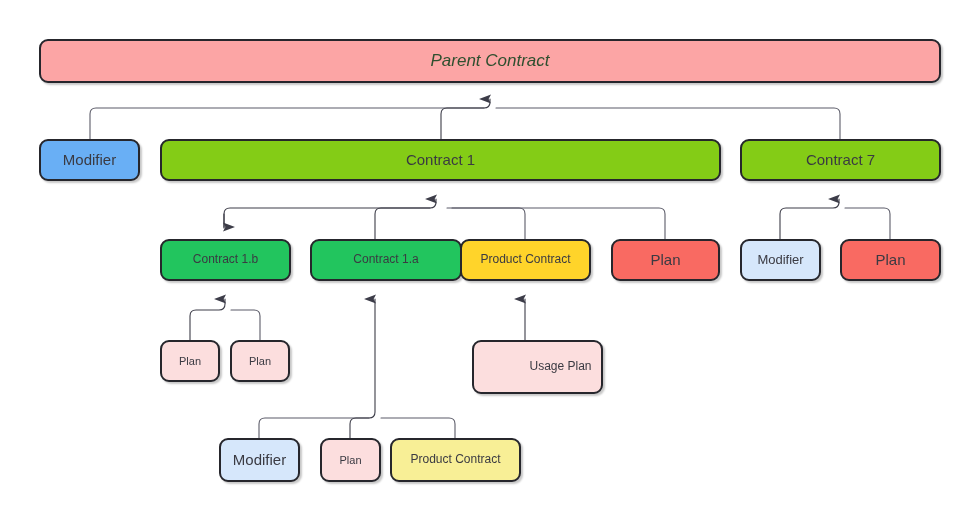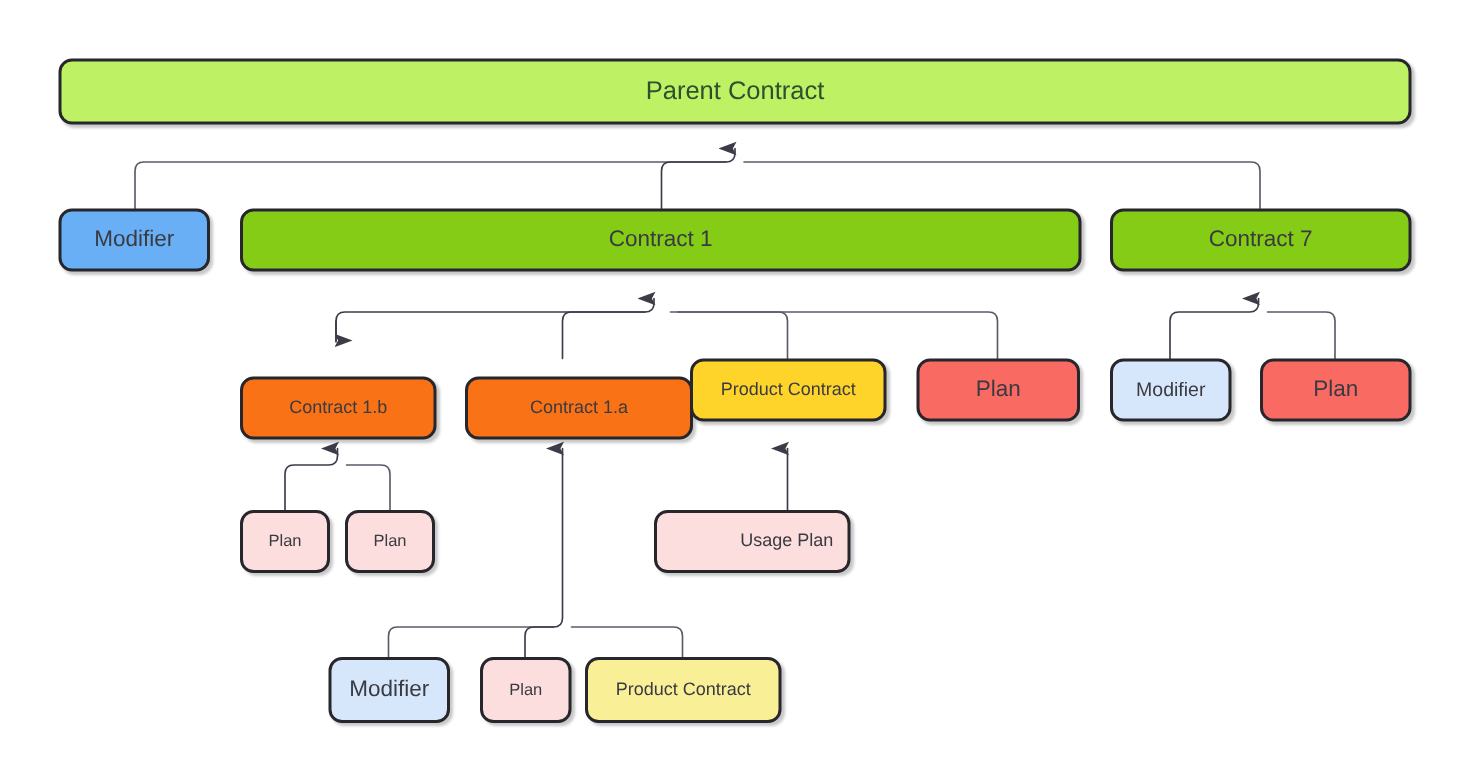--- a/index.html
+++ b/index.html
@@ -31,23 +31,23 @@
     border-radius: 9px;
     display: flex;
     align-items: center;
     justify-content: center;
     color: #3a3a42;
     text-align: center;
     line-height: 1.15;
     box-shadow: 2px 2px 2px rgba(0,0,0,0.22);
     white-space: nowrap;
   }
-  .n-parent      { background: #bef264; color: #2f4f2f; }
+  .n-parent      { background: #fca5a5; color: #2f4f2f; font-style: italic; }
   .n-contract    { background: #84cc16; }
-  .n-subcontract { background: #f97316; margin-top: 12px; }
+  .n-subcontract { background: #22c55e; }
   .n-modifier-hi { background: #69aff5; }
   .n-modifier-lo { background: #d6e7fb; }
   .n-product-hi  { background: #ffd42a; }
   .n-product-lo  { background: #f8ef96; }
   .n-plan-hi     { background: #f96a62; }
   .n-plan-lo     { background: #fcdede; }
 </style>
 </head>
 <body>
 
@@ -161,21 +161,21 @@
   </div>
 
   <div class="node n-plan-lo" style="left:160px;top:340px;width:60px;height:42px;font-size:11px;">
     <span>Plan</span>
   </div>
 
   <div class="node n-plan-lo" style="left:230px;top:340px;width:60px;height:42px;font-size:11px;">
     <span>Plan</span>
   </div>
 
-  <div class="node n-plan-lo" style="left:436px;top:340px;width:131px;height:42px;font-size:12px;padding-left:46px;">
+  <div class="node n-plan-lo" style="left:472px;top:340px;width:131px;height:54px;font-size:12px;padding-left:46px;">
     <span>Usage Plan</span>
   </div>
 
   <div class="node n-modifier-lo" style="left:219px;top:438px;width:81px;height:44px;font-size:15px;">
     <span>Modifier</span>
   </div>
 
   <div class="node n-plan-lo" style="left:320px;top:438px;width:61px;height:44px;font-size:11px;">
     <span>Plan</span>
   </div>

